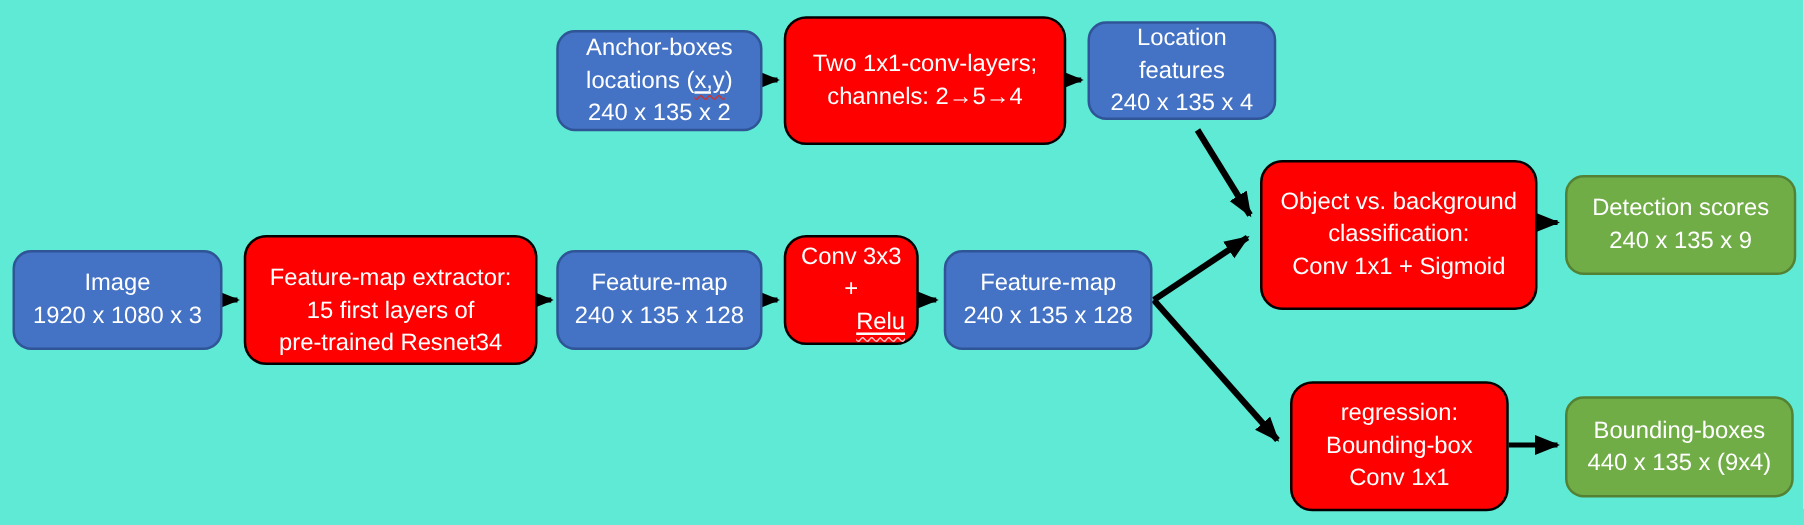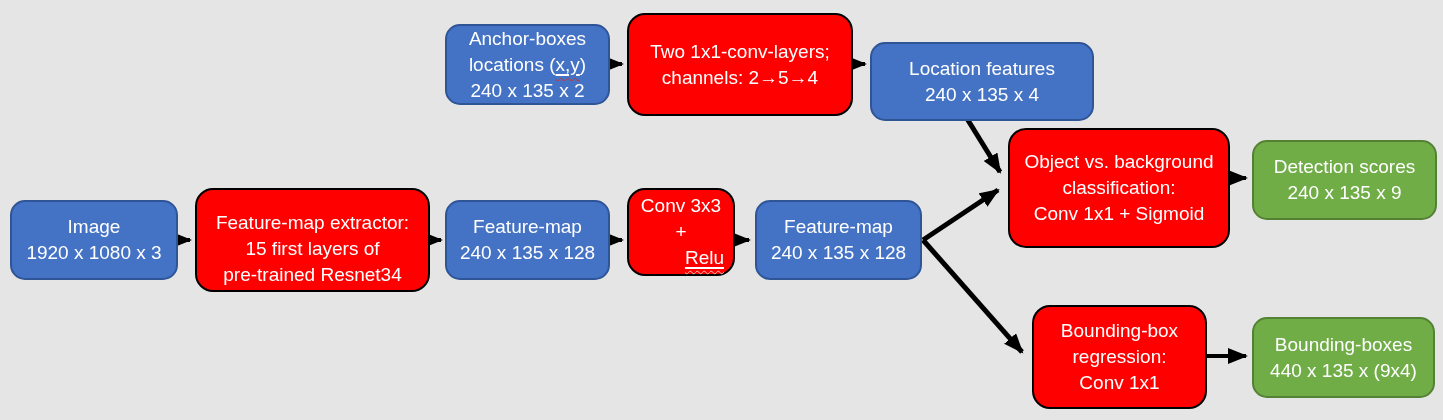--- a/index.html
+++ b/index.html
@@ -1,21 +1,21 @@
 <!DOCTYPE html>
 <html><head>
 <meta charset="utf-8">
 <style>
   html, body { margin: 0; padding: 0; background: #ffffff; }
   body { font-family: "Liberation Sans", sans-serif; }
   .canvas {
     position: relative;
     width: 1443px;
     height: 420px;
-    background: #e5e5e5;
+    background: #5eead4;
     overflow: hidden;
   }
   .arrow-layer {
     position: absolute;
     left: 0; top: 0;
     width: 1443px; height: 420px;
   }
   .node {
     position: absolute;
     box-sizing: border-box;
@@ -29,21 +29,21 @@
     line-height: 26px;
     border-radius: 15px;
     padding: 2px 4px;
   }
   .blue  { background: #4472C4; border: 2px solid #2F5597; }
   .red   { background: #FE0000; border: 2px solid #000000; }
   .green { background: #70AD47; border: 2px solid #548235; }
 
   .n-anchor    { left: 445px;  top: 24px;  width: 165px; height: 81px; }
   .n-twoconv   { left: 627px;  top: 13px;  width: 226px; height: 103px; border-radius: 18px; }
-  .n-location  { left: 870px;  top: 42px;  width: 224px; height: 79px; }
+  .n-location  { left: 870px;  top: 17px;  width: 151px; height: 79px; }
   .n-image     { left: 10px;   top: 200px; width: 168px; height: 80px; }
   .n-extractor { left: 195px;  top: 188px; width: 235px; height: 104px; border-radius: 18px; justify-content: flex-end; }
   .n-fm1       { left: 445px;  top: 200px; width: 165px; height: 80px; }
   .n-conv3     { left: 627px;  top: 188px; width: 108px; height: 88px; border-radius: 18px; }
   .n-fm2       { left: 755px;  top: 200px; width: 167px; height: 80px; }
   .n-classif   { left: 1008px; top: 128px; width: 222px; height: 120px; border-radius: 18px; }
   .n-detect    { left: 1252px; top: 140px; width: 185px; height: 80px; }
   .n-regress   { left: 1032px; top: 305px; width: 175px; height: 104px; border-radius: 18px; }
   .n-bboxes    { left: 1252px; top: 317px; width: 183px; height: 81px; }
 
@@ -139,22 +139,22 @@
     <div>classification:</div>
     <div>Conv 1x1 + Sigmoid</div>
   </div>
 
   <div class="node green n-detect">
     <div>Detection scores</div>
     <div>240 x 135 x 9</div>
   </div>
 
   <div class="node red n-regress">
+    <div>regression:</div>
     <div>Bounding-box</div>
-    <div>regression:</div>
     <div>Conv 1x1</div>
   </div>
 
   <div class="node green n-bboxes">
     <div>Bounding-boxes</div>
     <div>440 x 135 x (9x4)</div>
   </div>
 
 </div>
 

